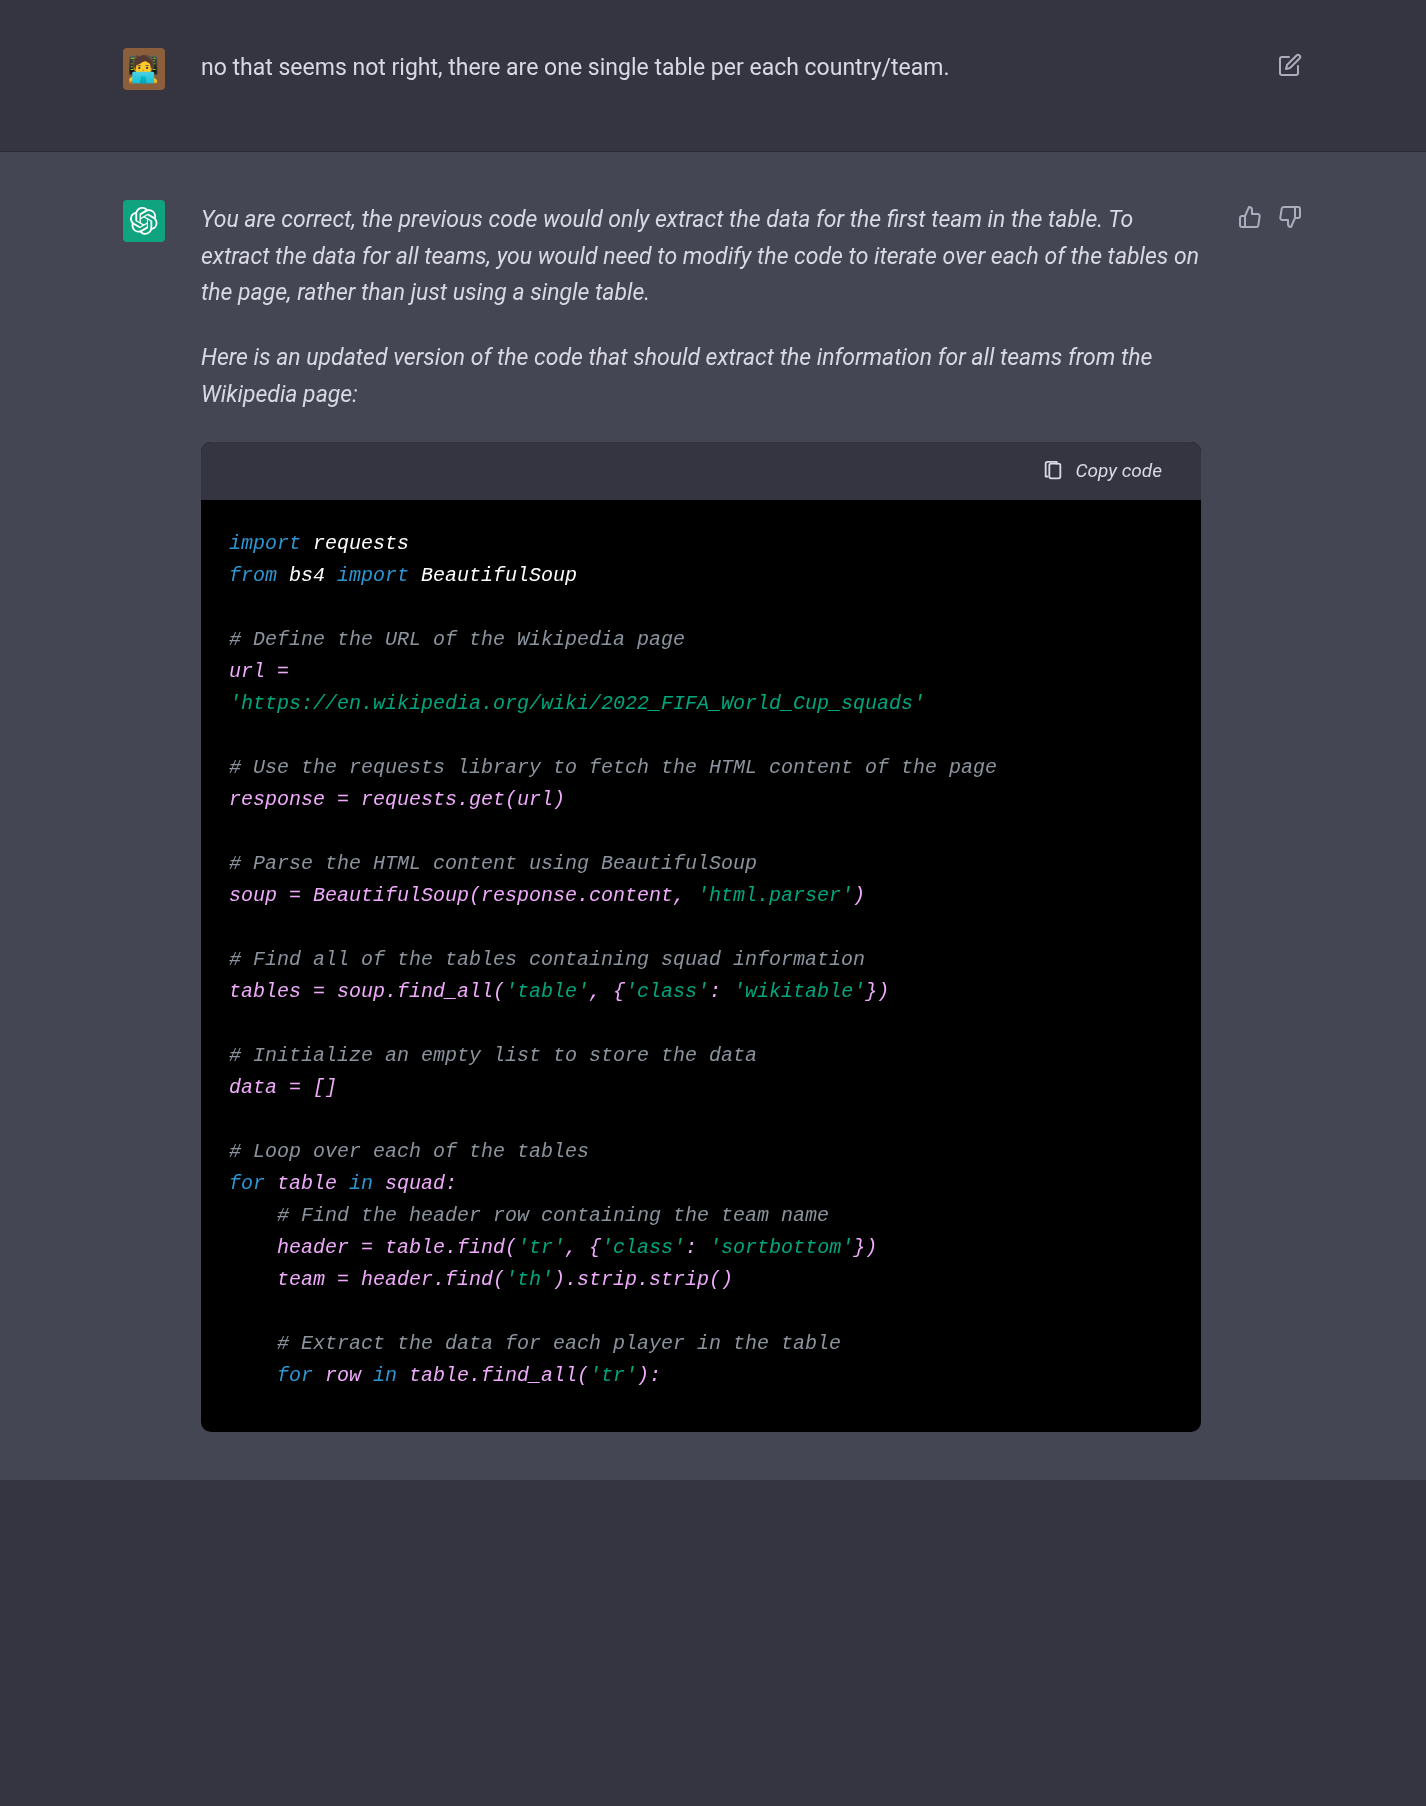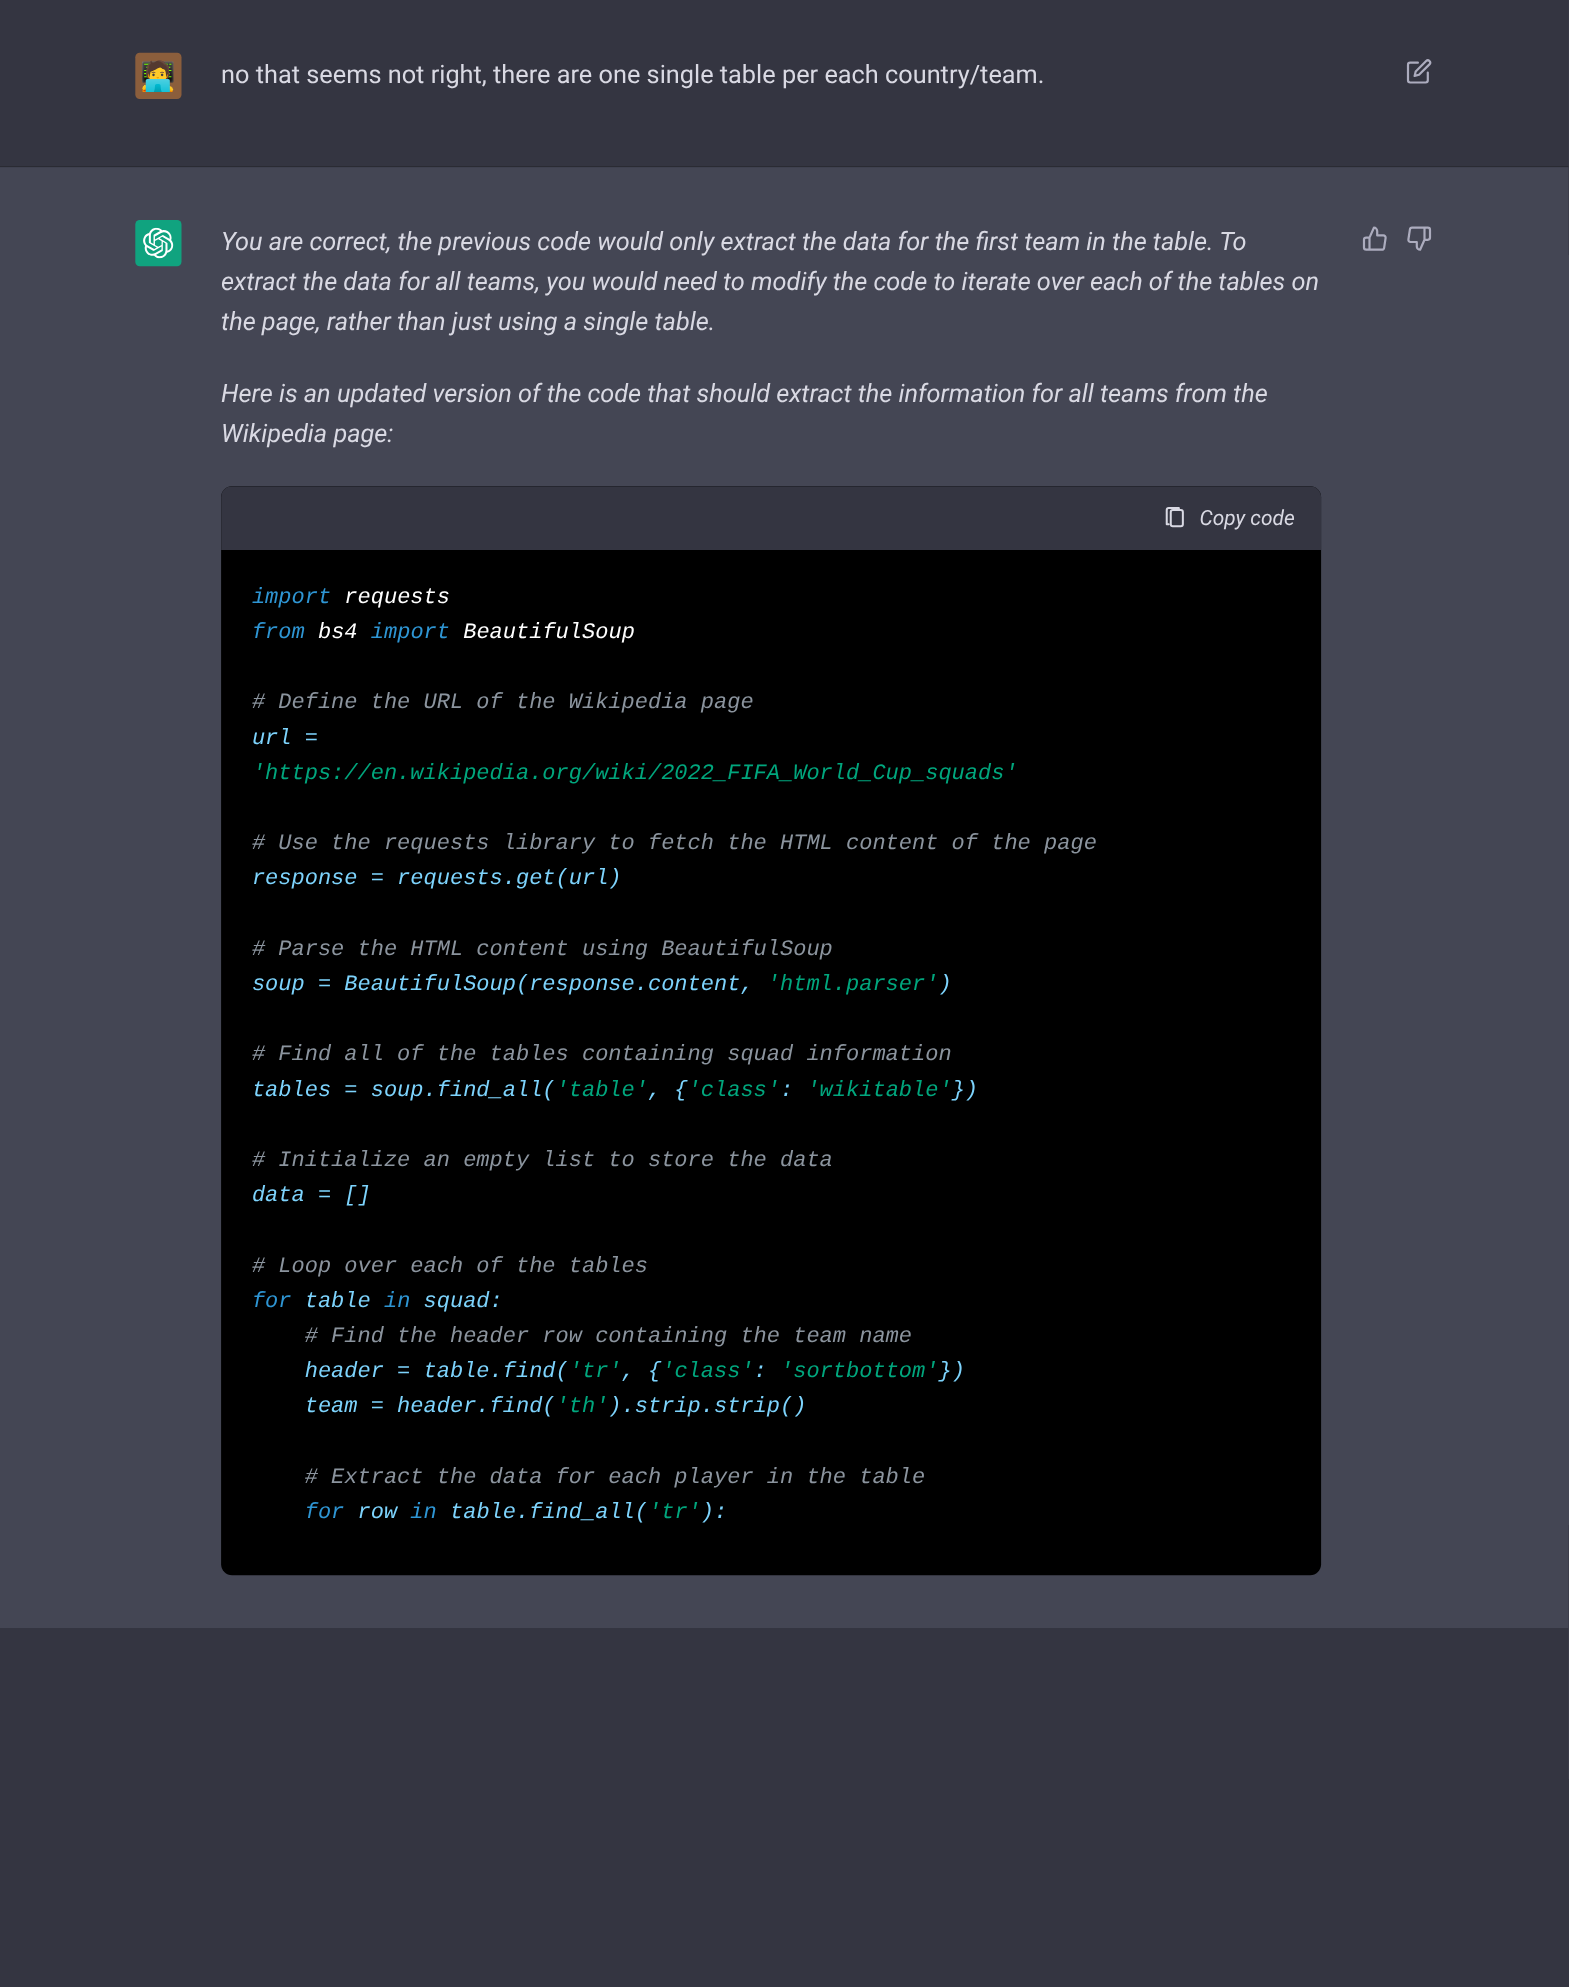--- a/index.html
+++ b/index.html
@@ -64,21 +64,21 @@
     }
     .icon-btn svg { width: 24px; height: 24px; }
     .code-block {
       background: #000000;
       border-radius: 10px;
       overflow: hidden;
       margin-top: 8px;
     }
     .code-header {
       background: #343541;
-      padding: 14px 24px;
+      padding: 14px 39px;
       display: flex;
       justify-content: flex-end;
       align-items: center;
       gap: 10px;
       color: #d9d9e3;
       font-size: 19px;
     }
     .code-header .copy-icon { width: 22px; height: 22px; }
     .copy-btn {
       display: flex;
@@ -92,21 +92,21 @@
       font-size: 20px;
       line-height: 1.6;
       white-space: pre;
       overflow-x: auto;
       color: #ffffff;
     }
     .tok-kw { color: #2e95d3; }
     .tok-mod { color: #ffffff; font-weight: 500; }
     .tok-cm { color: #8b949e; text-align: right; }
     .tok-str { color: #00a67d; }
-    .tok-plain { color: #7dd3fc; }
+    .tok-plain { color: #f0abfc; }
   </style>
 </head>
 <body>
 
 <div class="message-row user-row">
   <div class="message-inner">
     <div class="avatar user-avatar">
       <span>🧑‍💻</span>
     </div>
     <div class="message-content">

